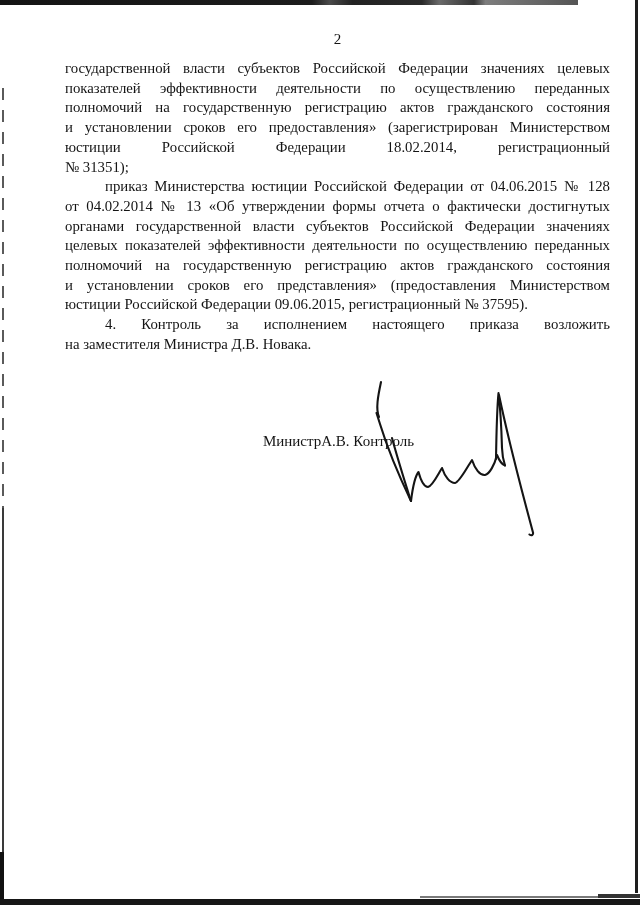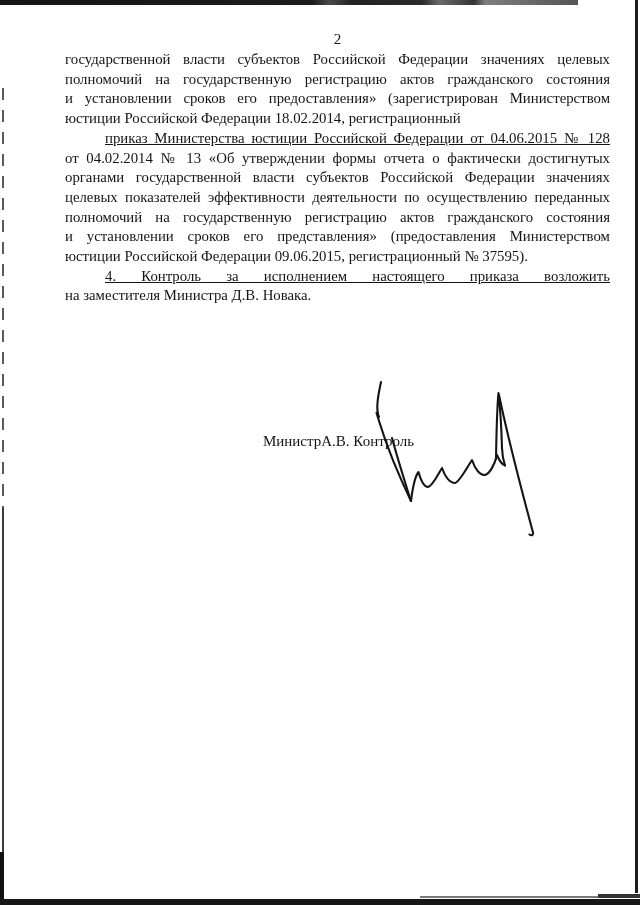--- a/index.html
+++ b/index.html
@@ -48,27 +48,27 @@
     position: absolute; left: 598px; top: 894px; width: 42px; height: 4px;
     background: #333;
   }
 
   
   .page-number {
     position: absolute; left: 65px; right: 30px; top: 31px;
     text-align: center; font-size: 15px;
   }
   .body-text {
-    position: absolute; left: 65px; right: 30px; top: 50px;
+    position: absolute; left: 65px; right: 30px; top: 59px;
     font-size: 14.8px; line-height: 19.7px;
   }
   .para { margin: 0; }
   .line { text-align: justify; text-align-last: justify; }
   .para .line:last-child { text-align-last: left; }
-  .para.indent .line:first-child { text-indent: 40px; text-decoration: underline; }
+  .para.indent .line:first-child { text-indent: 40px; }
 
   .sig-row {
     position: absolute; left: 65px; right: 28px; top: 433px;
     display: flex; justify-content: center;
     font-size: 15px; z-index: 1;
   }
   .signature-svg {
     position: absolute; left: 348px; top: 368px;
     z-index: 3; pointer-events: none;
   }
@@ -85,23 +85,25 @@
   <div class="scan-line-left-thick"></div>
   <div class="scan-bar-bottom"></div>
   <div class="scan-line-bottom-gray"></div>
   <div class="scan-line-bottom-dark"></div>
 
   <div class="page-number">2</div>
 
   <div class="body-text">
     <div class="para">
         <div class="line">государственной власти субъектов Российской Федерации значениях целевых</div>
+        <div class="line">показателей эффективности деятельности по осуществлению переданных</div>
         <div class="line">полномочий на государственную регистрацию актов гражданского состояния</div>
         <div class="line">и установлении сроков его предоставления» (зарегистрирован Министерством</div>
         <div class="line">юстиции Российской Федерации 18.02.2014, регистрационный</div>
+        <div class="line">№ 31351);</div>
       </div>
     <div class="para indent">
         <div class="line">приказ Министерства юстиции Российской Федерации от 04.06.2015 № 128</div>
         <div class="line">от 04.02.2014 № 13 «Об утверждении формы отчета о фактически достигнутых</div>
         <div class="line">органами государственной власти субъектов Российской Федерации значениях</div>
         <div class="line">целевых показателей эффективности деятельности по осуществлению переданных</div>
         <div class="line">полномочий на государственную регистрацию актов гражданского состояния</div>
         <div class="line">и установлении сроков его представления» (предоставления Министерством</div>
         <div class="line">юстиции Российской Федерации 09.06.2015, регистрационный № 37595).</div>
       </div>

